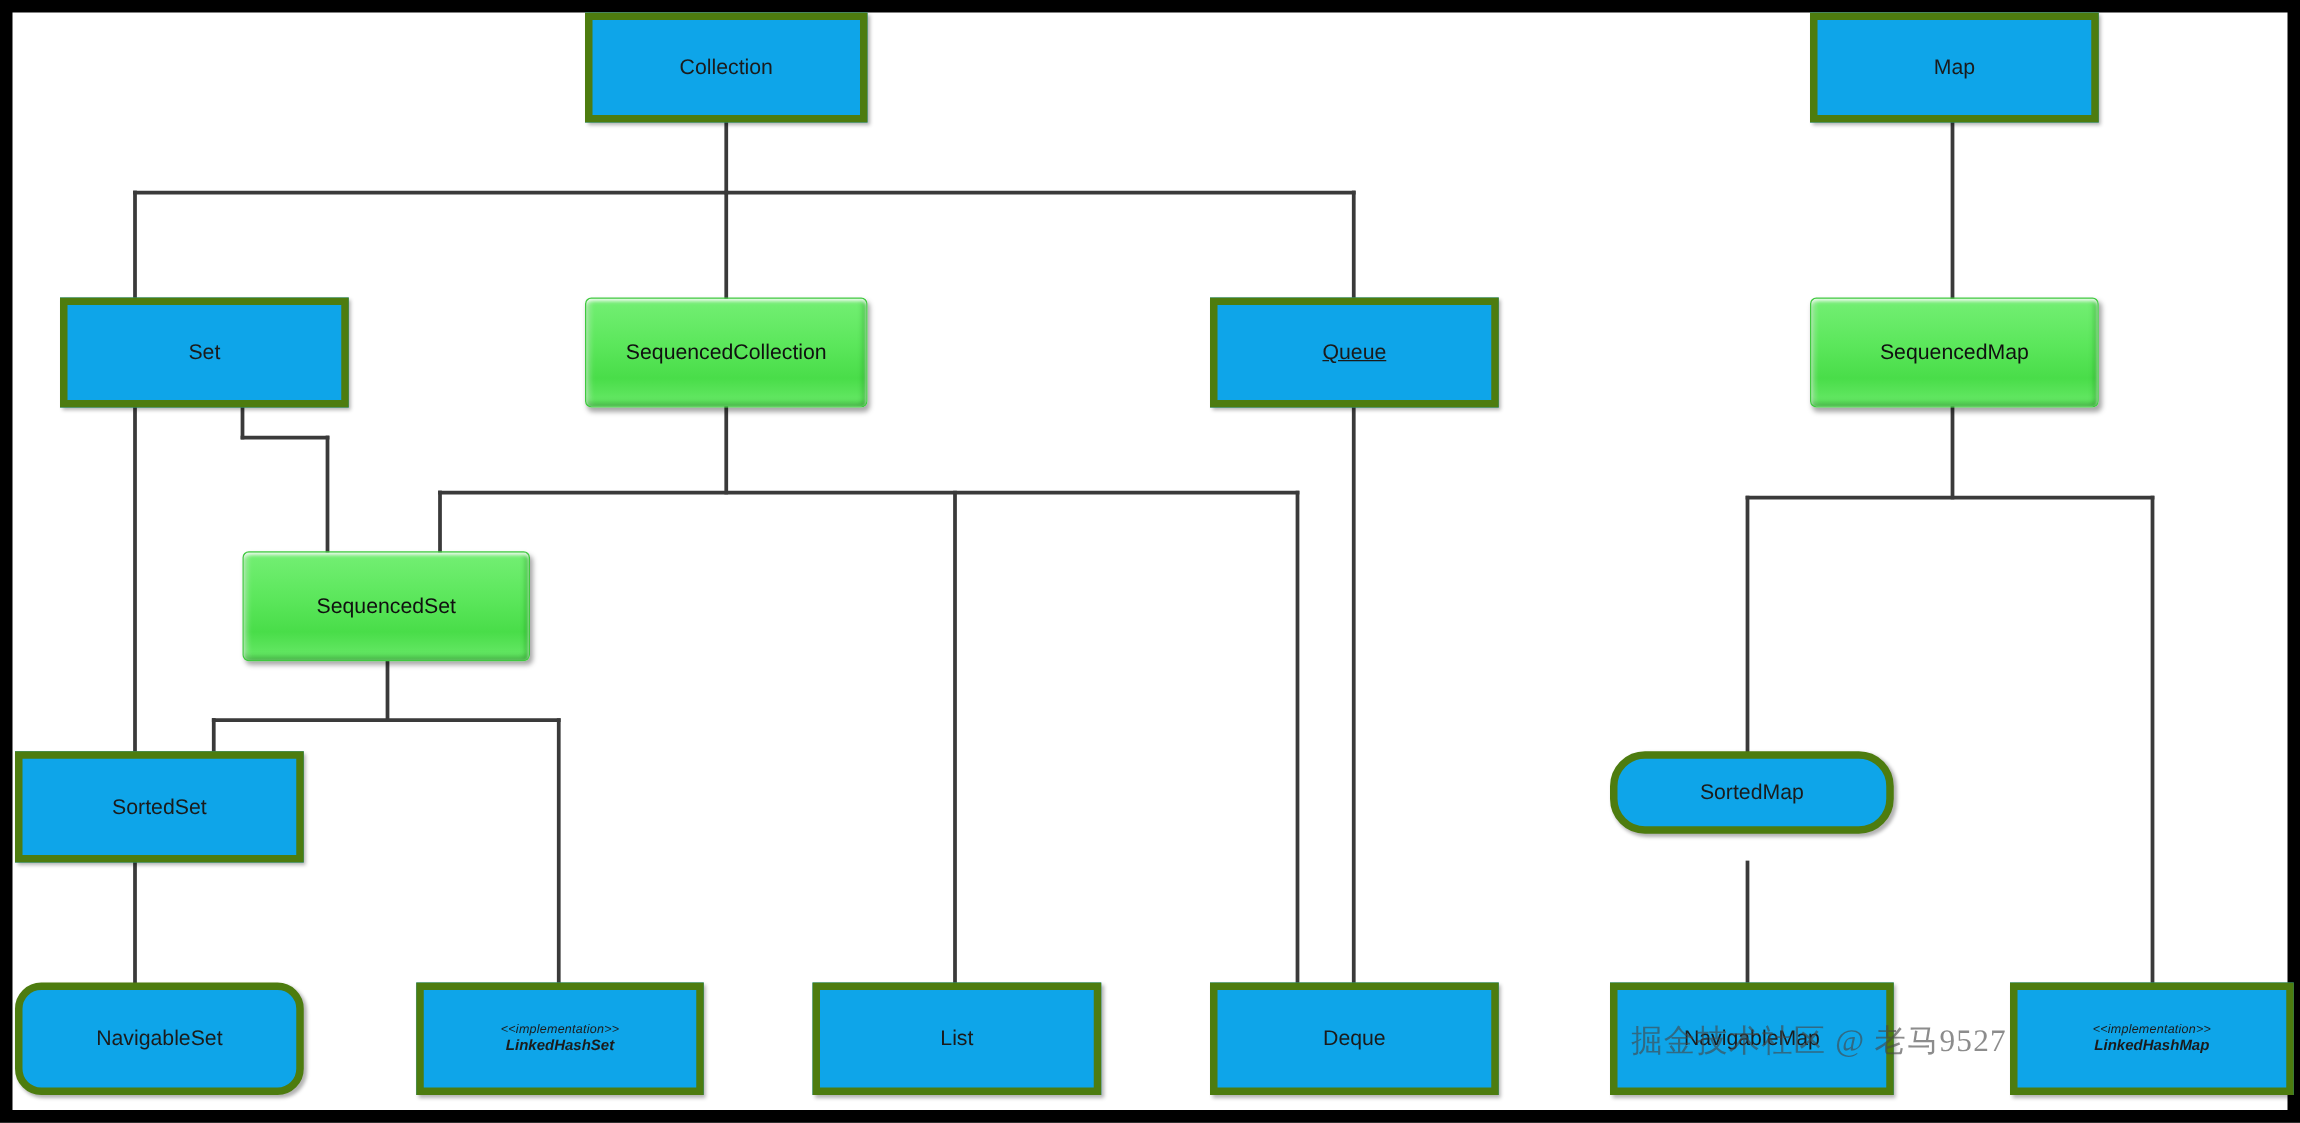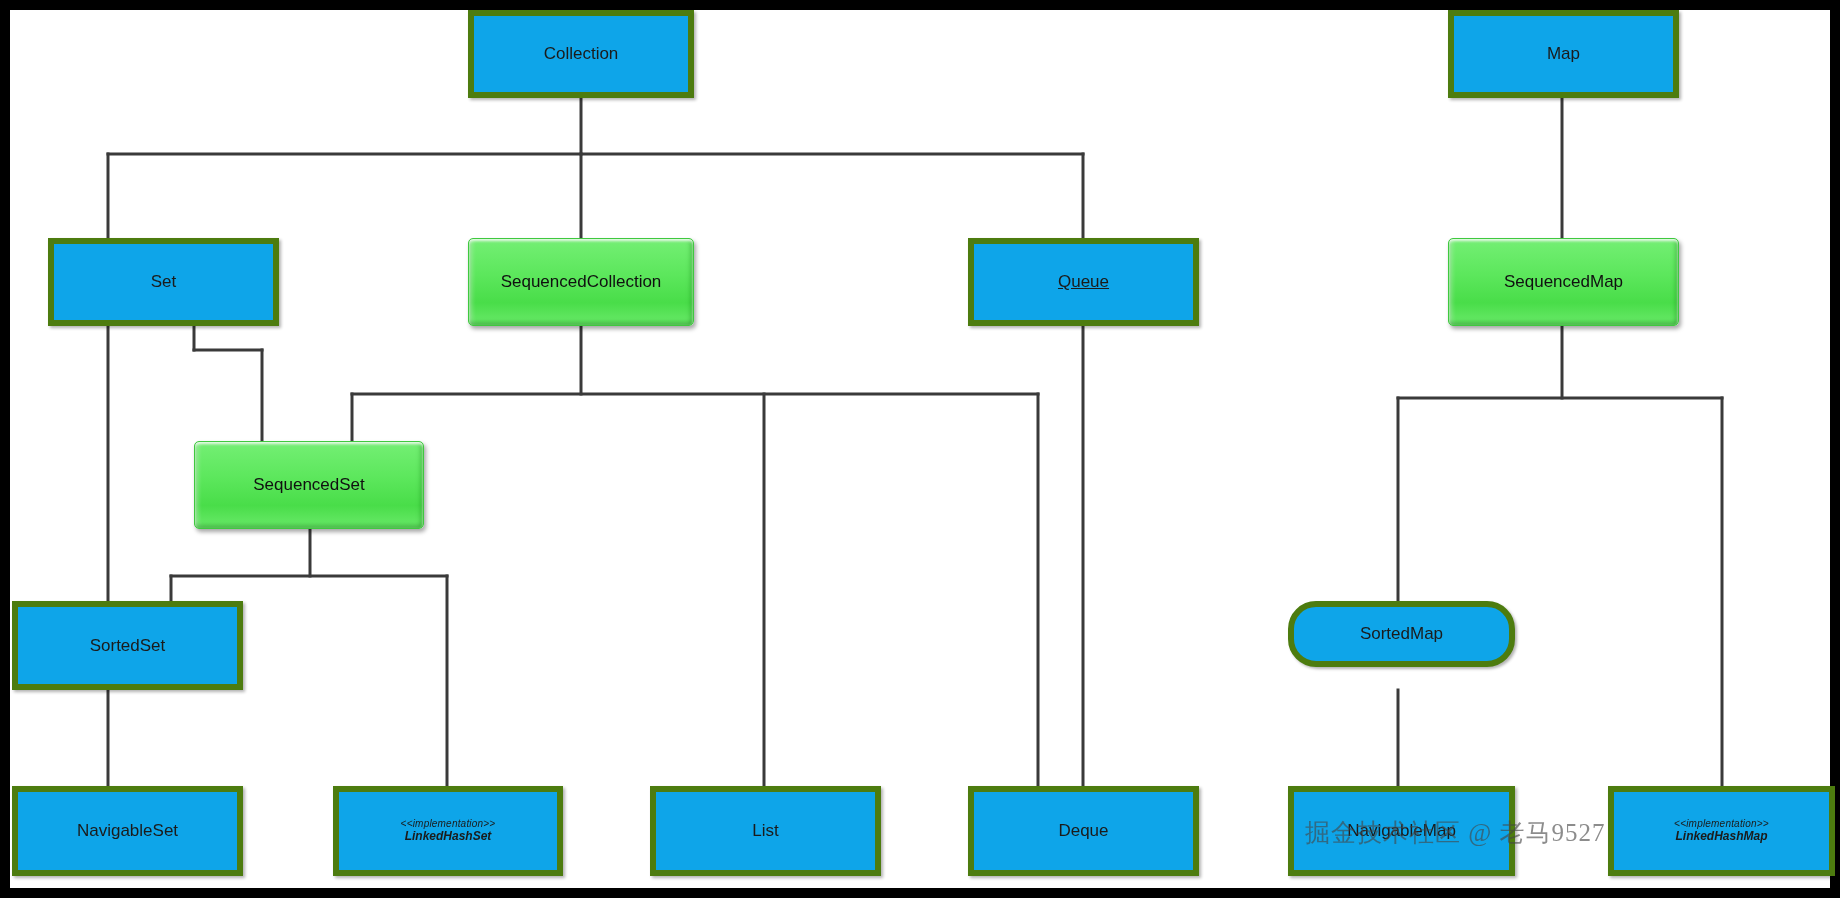--- a/index.html
+++ b/index.html
@@ -103,21 +103,21 @@
       <div class="node gray" style="left: 12px; top: 601px; width: 231px; height: 89px;">
         <div>
           <span class="lbl">SortedSet</span>
         </div>
       </div>
       <div class="node gray" style="left: 1288px; top: 601px; width: 227px; height: 66px; border-radius: 28px;">
         <div>
           <span class="lbl">SortedMap</span>
         </div>
       </div>
-      <div class="node gray" style="left: 12px; top: 786px; width: 231px; height: 90px;">
+      <div class="node gray" style="left: 12px; top: 786px; width: 231px; height: 90px; border-radius: 21px;">
         <div>
           <span class="lbl">NavigableSet</span>
         </div>
       </div>
       <div class="node gray" style="left: 333px; top: 786px; width: 230px; height: 90px;">
         <div>
           <span class="stereo">&lt;&lt;implementation&gt;&gt;</span>
           <span class="impl">LinkedHashSet</span>
         </div>
       </div>

